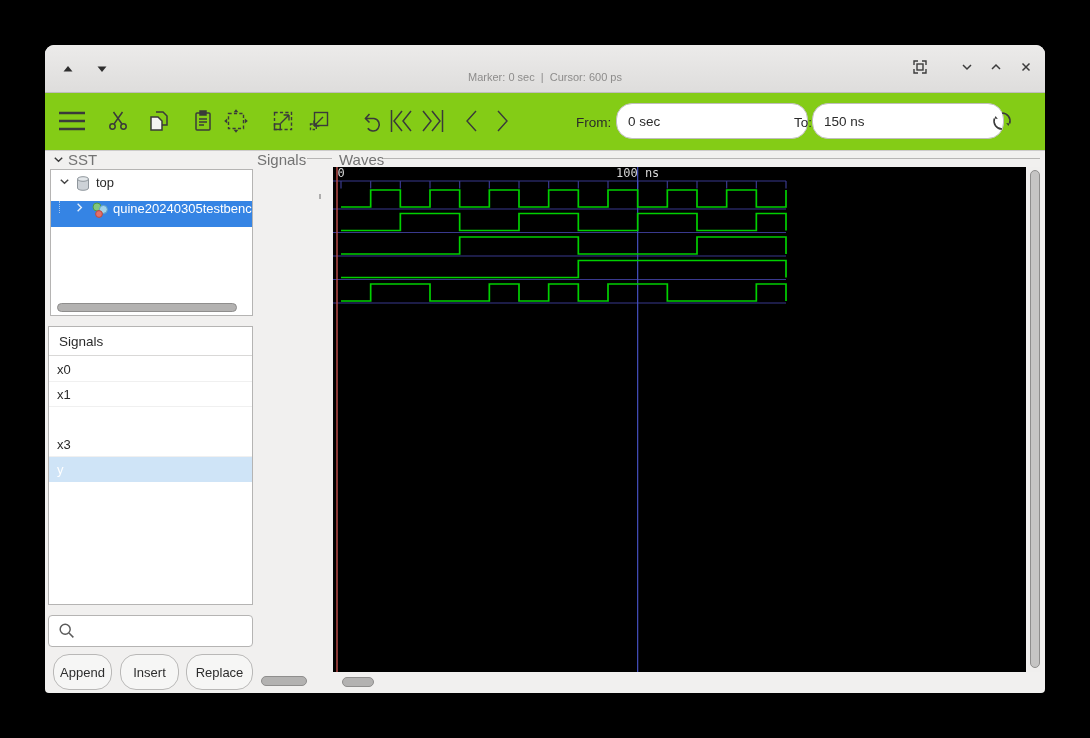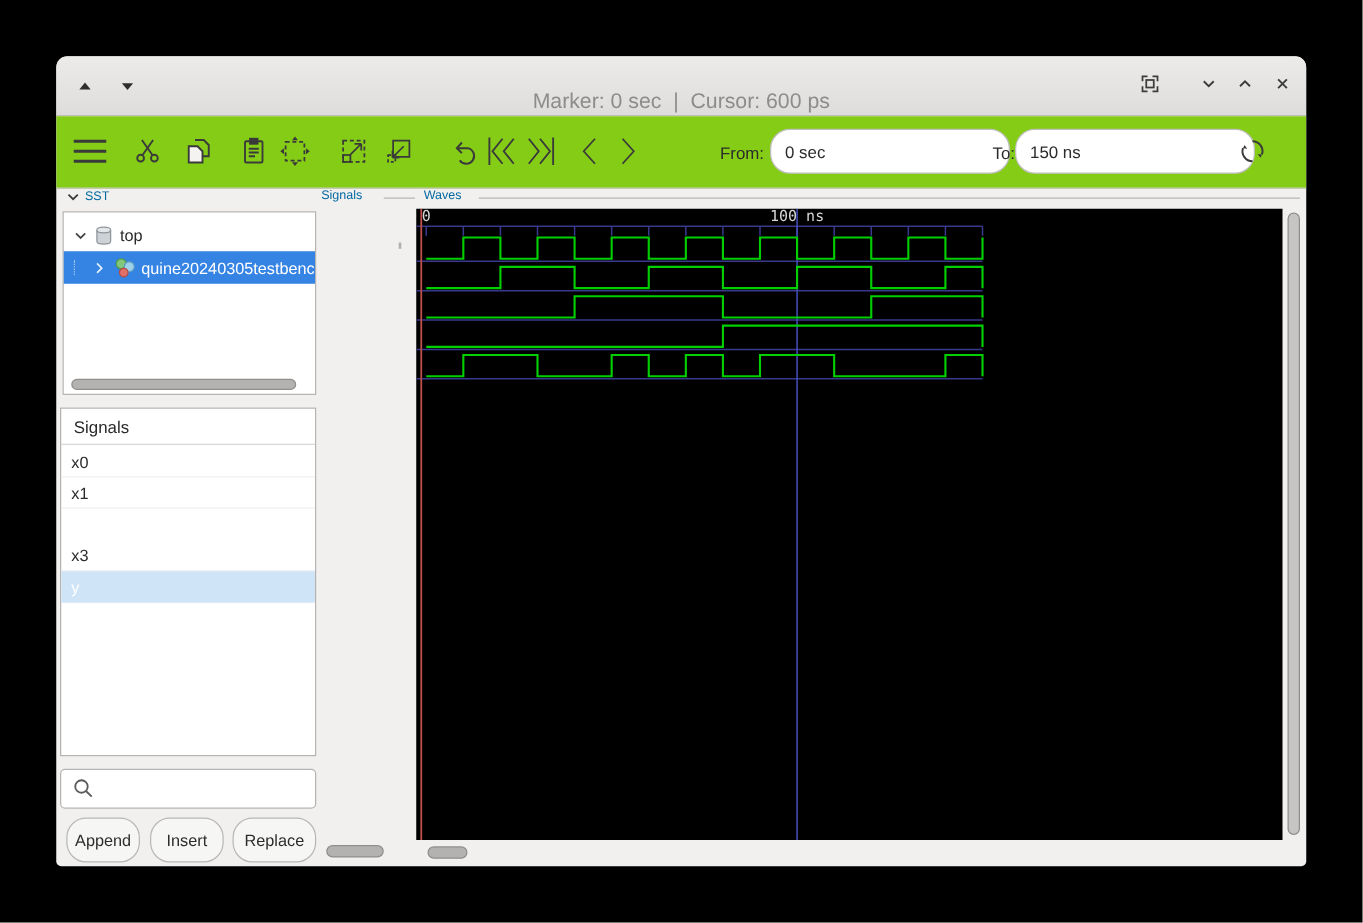--- a/index.html
+++ b/index.html
@@ -1,30 +1,30 @@
 <!DOCTYPE html>
 <html><head>
 <meta charset="utf-8">
 <style>
   html,body{margin:0;padding:0}
   body{width:1090px;height:738px;background:#000;font-family:"Liberation Sans",sans-serif;position:relative;overflow:hidden}
   .abs{position:absolute}
   .win{position:absolute;left:45px;top:45px;width:1000px;height:648px;background:#f1f0ef;border-radius:9px 9px 4px 4px;overflow:hidden}
   .titlebar{position:absolute;left:0;top:0;width:100%;height:47px;background:linear-gradient(#ecebea,#dedddc);border-bottom:1px solid #bfbebd}
   .t-title{position:absolute;left:0;right:0;top:7px;text-align:center;font-size:13.5px;font-weight:bold;color:#2c2c2c}
-  .t-sub{position:absolute;left:0;right:0;top:26px;text-align:center;font-size:17px;color:#8d8c8b;white-space:pre}
+  .t-sub{position:absolute;left:0;right:0;top:26px;text-align:center;font-size:11px;color:#8d8c8b;white-space:pre}
   .toolbar{position:absolute;left:0;top:48px;width:100%;height:57px;background:#84cc16;border-bottom:1px solid #cdcccb}
   .tbtn{position:absolute;width:30px;height:30px;top:13px;display:flex;align-items:center;justify-content:center}
   .tlabel{position:absolute;top:22px;font-size:13.5px;color:#2b2b2b}
   .tinput{position:absolute;top:10px;height:34px;width:168px;background:#fff;border:1px solid #bfbebd;border-radius:16px;font-size:13.5px;color:#2b2b2b;padding:0 11px;font-family:"Liberation Sans",sans-serif;outline:none}
   .panel{position:absolute;background:#fff;border:1px solid #b5b4b3}
   .mono{font-family:"DejaVu Sans Mono",monospace}
-  .framelabel{position:absolute;font-size:10px;color:#0369a1}
+  .framelabel{position:absolute;font-size:15px;color:#737373}
   .frameline{position:absolute;height:1px;background:#b7b6b5}
-  .treerow{position:absolute;left:0;width:100%;height:26px;display:flex;align-items:center;font-size:13px;color:#2a2a2a;white-space:nowrap;overflow:hidden}
+  .treerow{position:absolute;left:0;width:100%;height:26px;display:flex;align-items:flex-start;font-size:13px;color:#2a2a2a;white-space:nowrap;overflow:hidden}
   .sigrow{position:absolute;left:0;width:100%;height:23px;line-height:23px;font-size:13px;color:#1b1b1b;white-space:pre;padding-left:6px;box-sizing:border-box;border-bottom:1px solid #ebebeb}
   .listrow{position:absolute;left:0;width:100%;height:25px;line-height:25px;font-size:13px;color:#2a2a2a;padding-left:8px;box-sizing:border-box;border-bottom:1px solid #f0f0f0}
   .btn{position:absolute;top:609px;height:34px;background:#f6f6f5;border:1px solid #b9b8b7;border-radius:16px;font-size:13px;color:#2d2d2d;display:flex;align-items:center;justify-content:center}
   .thumb{position:absolute;background:#b3b2b1;border:1px solid #8f8e8d;border-radius:5px}
   .grip{position:absolute;top:101px;width:2px;height:5px;background:#aeadad}
   svg{display:block}
 </style>
 </head>
 <body>
 

